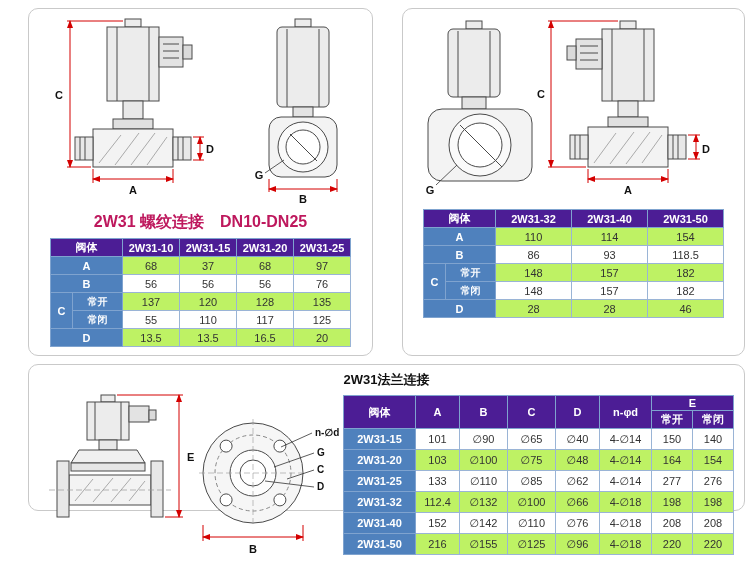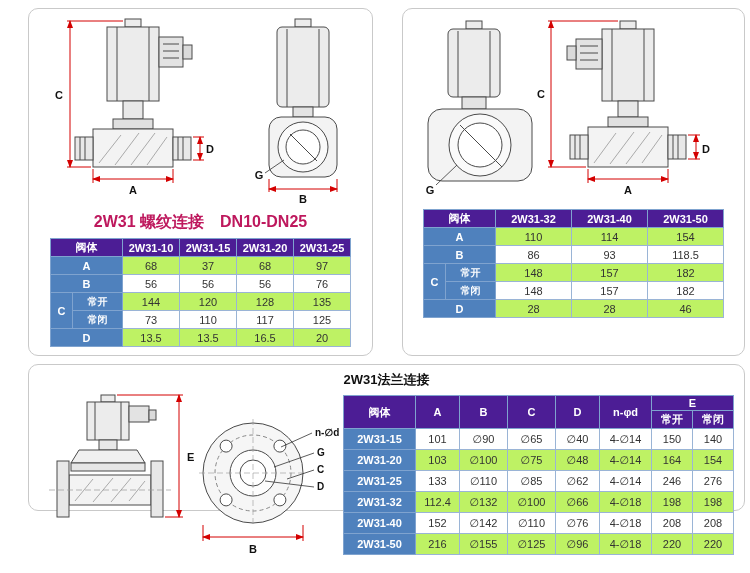--- a/index.html
+++ b/index.html
@@ -136,28 +136,28 @@
       <tr>
         <td class="lbl" colspan="2">B</td>
         <td class="val">56</td>
         <td class="val">56</td>
         <td class="val">56</td>
         <td class="val">76</td>
       </tr>
       <tr class="alt">
         <td class="lbl" rowspan="2">C</td>
         <td class="lbl sub">常开</td>
-        <td class="val">144</td>
+        <td class="val">137</td>
         <td class="val">120</td>
         <td class="val">128</td>
         <td class="val">135</td>
       </tr>
       <tr>
         <td class="lbl sub">常闭</td>
-        <td class="val">73</td>
+        <td class="val">55</td>
         <td class="val">110</td>
         <td class="val">117</td>
         <td class="val">125</td>
       </tr>
       <tr class="alt">
         <td class="lbl" colspan="2">D</td>
         <td class="val">13.5</td>
         <td class="val">13.5</td>
         <td class="val">16.5</td>
         <td class="val">20</td>
@@ -395,21 +395,21 @@
             <td class="val">164</td>
             <td class="val">154</td>
           </tr>
           <tr>
             <td class="lbl">2W31-25</td>
             <td class="val">133</td>
             <td class="val">∅110</td>
             <td class="val">∅85</td>
             <td class="val">∅62</td>
             <td class="val">4-∅14</td>
-            <td class="val">246</td>
+            <td class="val">277</td>
             <td class="val">276</td>
           </tr>
           <tr class="alt">
             <td class="lbl">2W31-32</td>
             <td class="val">112.4</td>
             <td class="val">∅132</td>
             <td class="val">∅100</td>
             <td class="val">∅66</td>
             <td class="val">4-∅18</td>
             <td class="val">198</td>

